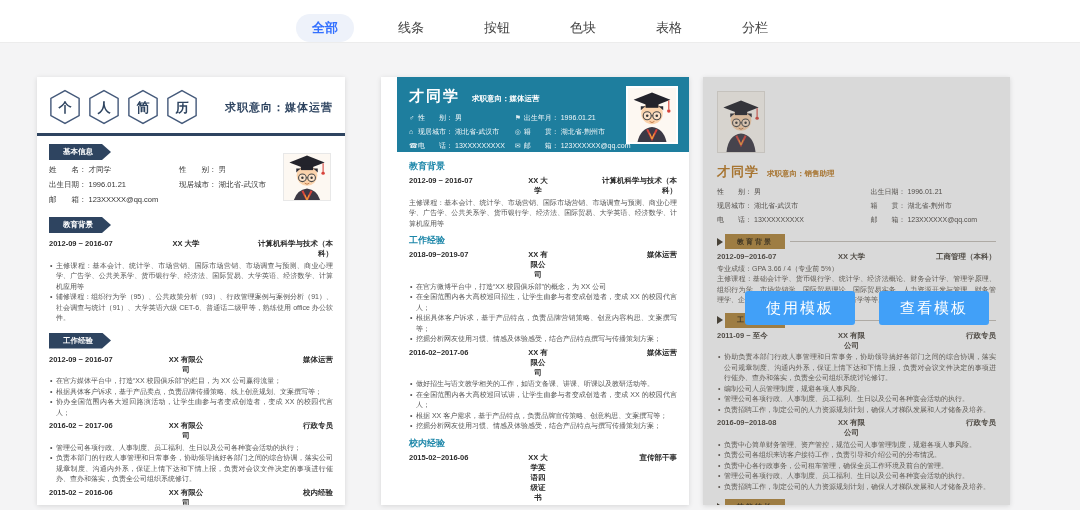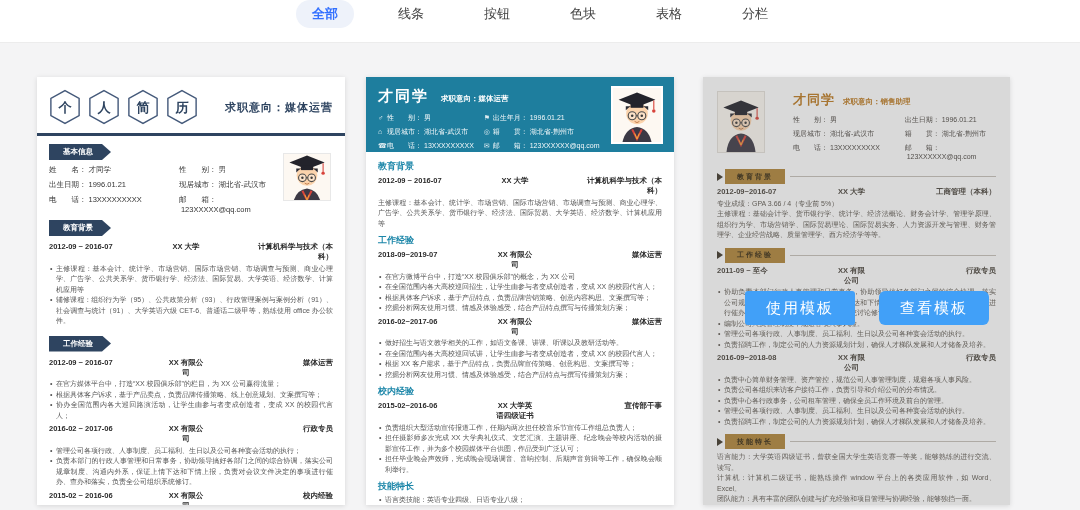--- a/index.html
+++ b/index.html
@@ -4,28 +4,28 @@
 <style>
   html,body{margin:0;padding:0;width:1080px;height:510px;overflow:hidden;}
   body{
     position:relative;background:#f4f4f5;
     font-family:"Liberation Sans","DejaVu Sans",sans-serif;
     --tab-blue:#3370ff;--pill:#eef2fa;--navy:#2e4460;--teal:#1e7e9e;
     --teal-title:#1d87a9;--gold:#b08437;--orange:#bd7a20;--btn:#41a0f8;
   }
   
   .topbar{position:absolute;top:0;left:0;right:0;height:42px;background:#fff;
-    border-bottom:1px solid #ececec;display:flex;align-items:flex-start;justify-content:center;gap:28px;z-index:10;}
+    border-bottom:1px solid #ececec;display:flex;align-items:flex-end;justify-content:center;gap:28px;z-index:10;}
   .tab{font-size:13px;color:#424242;padding:5px 16px;border-radius:15px;cursor:pointer;white-space:nowrap;}
   .tab.active{background:var(--pill);color:var(--tab-blue);font-weight:700;}
   
   .card{position:absolute;top:77px;height:428px;background:#fff;
     box-shadow:0 1px 5px rgba(0,0,0,.12);overflow:hidden;font-size:7px;cursor:pointer;}
   #card1{left:37px;width:308px;padding:10px 12px;box-sizing:border-box;}
-  #card2{left:366px;width:308px;box-sizing:border-box;}
+  #card2{left:381px;width:308px;box-sizing:border-box;padding-left:16px;}
   #card3{left:703px;width:307px;box-sizing:border-box;}
   
   .r1-head{display:flex;justify-content:space-between;align-items:center;height:40px;}
   .hexes{display:flex;gap:7px;}
   .hex{width:32px;height:36px;display:inline-block;}
   .hex svg{width:100%;height:100%;}
   .r1-obj{font-size:11px;font-weight:700;color:var(--navy);letter-spacing:1px;}
   .r1-divider{height:3px;background:var(--navy);margin:6px -12px 2px;}
   .ribbon1{background:var(--navy);color:#fff;font-size:7.5px;font-weight:700;
     padding:3px 18px 3px 14px;display:inline-block;margin:6px 0 3px;
@@ -39,21 +39,21 @@
   .r2-header{background:var(--teal);color:#fff;padding:10px 12px 8px;position:relative;height:57px;}
   .r2-name{font-size:15px;font-weight:700;letter-spacing:2px;}
   .r2-obj{font-size:7.5px;margin-left:12px;font-weight:700;}
   .fgrid2{display:grid;grid-template-columns:1fr 1.1fr;row-gap:4px;margin-top:7px;
     width:222px;font-size:7px;color:rgba(255,255,255,.95);}
   .ic{display:inline-block;width:9px;font-size:7px;opacity:.9;}
   .photo2{position:absolute;right:11px;top:9px;width:52px;height:58px;border:2px solid #fff;background:#fdf8f2;box-sizing:border-box;}
   .r2-body{padding:3px 12px 6px;}
   .stitle2{color:var(--teal-title);font-size:9px;font-weight:700;margin:5px 0 2px;}
   
-  .r3-header{display:flex;gap:28px;padding:14px 14px 2px;}
+  .r3-header{display:flex;gap:10px;padding:14px 14px 2px;flex-direction:column;}
   .photo3{width:46px;height:60px;border:1px solid #e5e0da;background:#fdf8f2;flex:0 0 auto;}
   .r3-right{flex:1;min-width:0;}
   .r3-name{font-size:13px;font-weight:700;color:var(--orange);letter-spacing:1px;}
   .r3-obj{font-size:7.5px;color:var(--orange);margin-left:8px;font-weight:700;}
   .fgrid3{display:grid;grid-template-columns:55% 45%;row-gap:4px;margin-top:6px;font-size:7px;color:#4c4742;}
   .r3-body{padding:0 14px 6px;}
   .stitle3{display:flex;align-items:center;margin:7px 0 3px;}
   .arrow3{width:0;height:0;border-left:6px solid #3e3629;border-top:4px solid transparent;
     border-bottom:4px solid transparent;margin-right:2px;}
   .box3{background:var(--gold);color:#33270f;font-size:7px;font-weight:700;padding:2.5px 12px;letter-spacing:2px;}
@@ -70,21 +70,21 @@
   .bul.dot{padding-left:7px;}
   .bul.dot::before{content:"•";position:absolute;left:1px;top:0;}
   #card3 .ehead{color:#4a443c;}
   #card3 .bul,#card3 .para{color:#5d574f;}
   
   .hover-overlay{position:absolute;inset:0;background:rgba(104,104,104,.25);z-index:5;}
   .tpl-btn{position:absolute;z-index:6;width:110px;height:34px;background:var(--btn);color:#fff;
     font-size:15px;letter-spacing:2px;border:none;border-radius:3px;cursor:pointer;
     display:flex;align-items:center;justify-content:center;font-family:inherit;}
   #use-btn{left:42px;top:214px;}
-  #view-btn{left:176px;top:214px;border-radius:6px;}
+  #view-btn{left:176px;top:214px;}
 </style>
 </head>
 <body style="--tab-blue: #3370ff; --pill: #eef2fa; --navy: #2e4460; --teal: #1e7e9e; --teal-title: #1d87a9; --gold: #b08437; --orange: #bd7a20; --btn: #41a0f8;">
 
 <div class="topbar">
   <div class="tab active">全部</div>
   <div class="tab">线条</div>
   <div class="tab">按钮</div>
   <div class="tab">色块</div>
   <div class="tab">表格</div>
@@ -113,21 +113,20 @@
       </div>
       <div class="r1-obj">求职意向：媒体运营</div>
     </div>
     <div class="r1-divider"></div>
     <div class="r1-body"><div class="ribbon1">基本信息</div><div class="info1">
         <div class="fgrid1">
           <div class="frow"><span class="flab">姓　　名：</span><span class="fval">才同学</span></div>
           <div class="frow"><span class="flab">性　　别：</span><span class="fval">男</span></div>
           <div class="frow"><span class="flab">出生日期：</span><span class="fval">1996.01.21</span></div>
           <div class="frow"><span class="flab">现居城市：</span><span class="fval">湖北省-武汉市</span></div>
-          <div class="frow"><span class="flab">电　　话：</span><span class="fval">13XXXXXXXXX</span></div>
           <div class="frow"><span class="flab">邮　　箱：</span><span class="fval">123XXXXX@qq.com</span></div>
         </div>
         <div class="photo1">
           <svg viewBox="0 0 60 80" xmlns="http://www.w3.org/2000/svg" preserveAspectRatio="xMidYMid slice">
             <rect width="60" height="80" fill="#fdf8f2"></rect>
             <path d="M11 80 Q13 57 30 55 Q47 57 49 80 Z" fill="#3c3945"></path>
             <path d="M24 58 L30 70 L36 58" stroke="#d8433b" stroke-width="2.6" fill="none"></path>
             <path d="M27 63 L30 70 L33 63" stroke="#e9b13c" stroke-width="1.2" fill="none"></path>
             <circle cx="30" cy="38" r="13.5" fill="#fbd3ac"></circle>
             <path d="M16 34 Q30 20 44 34 L44 29 L16 29 Z" fill="#2b2b33"></path>

